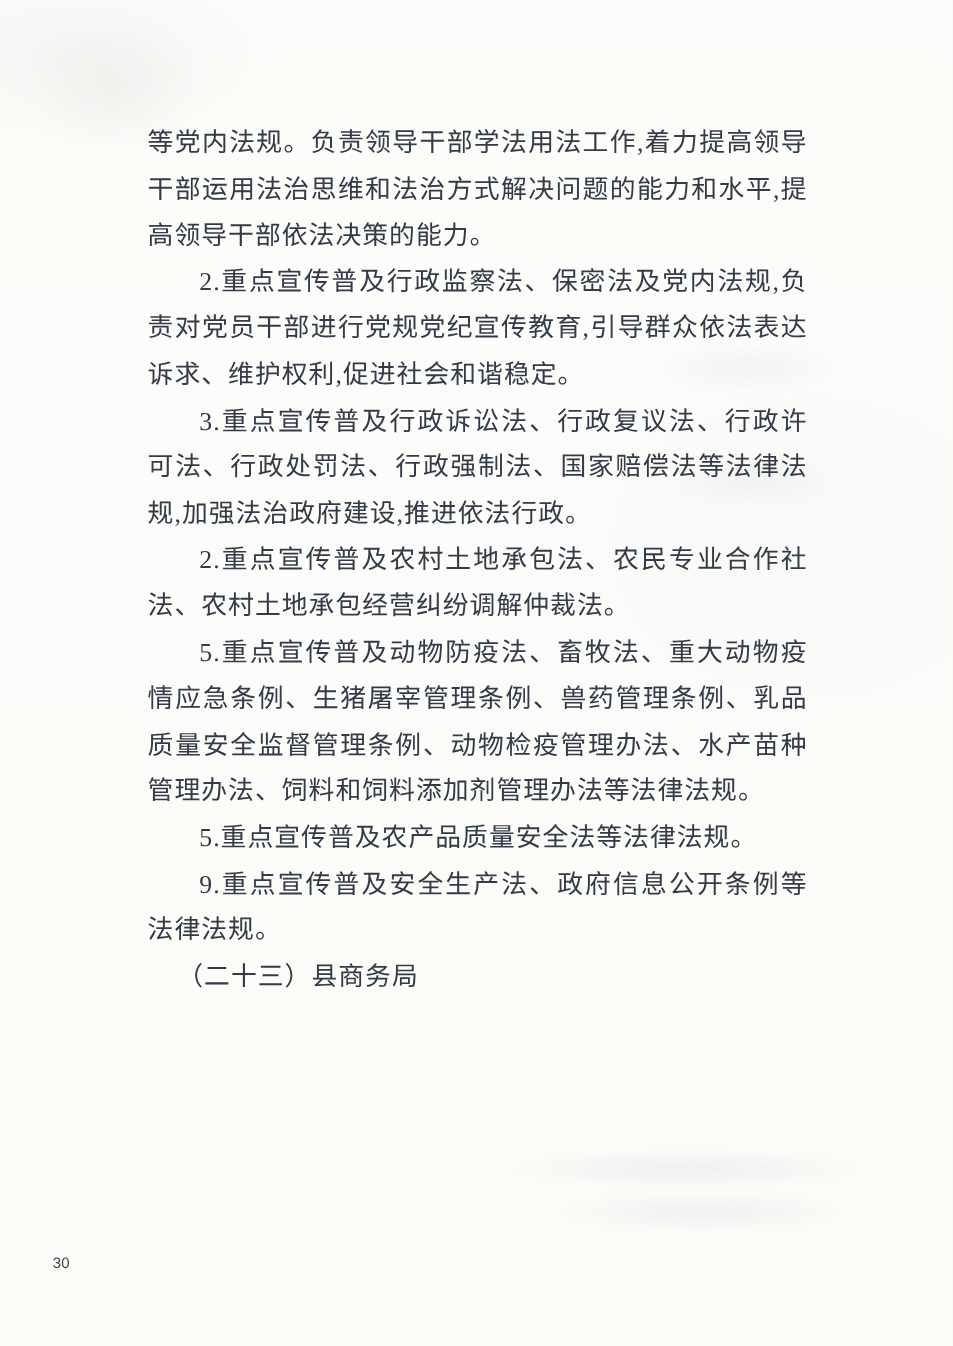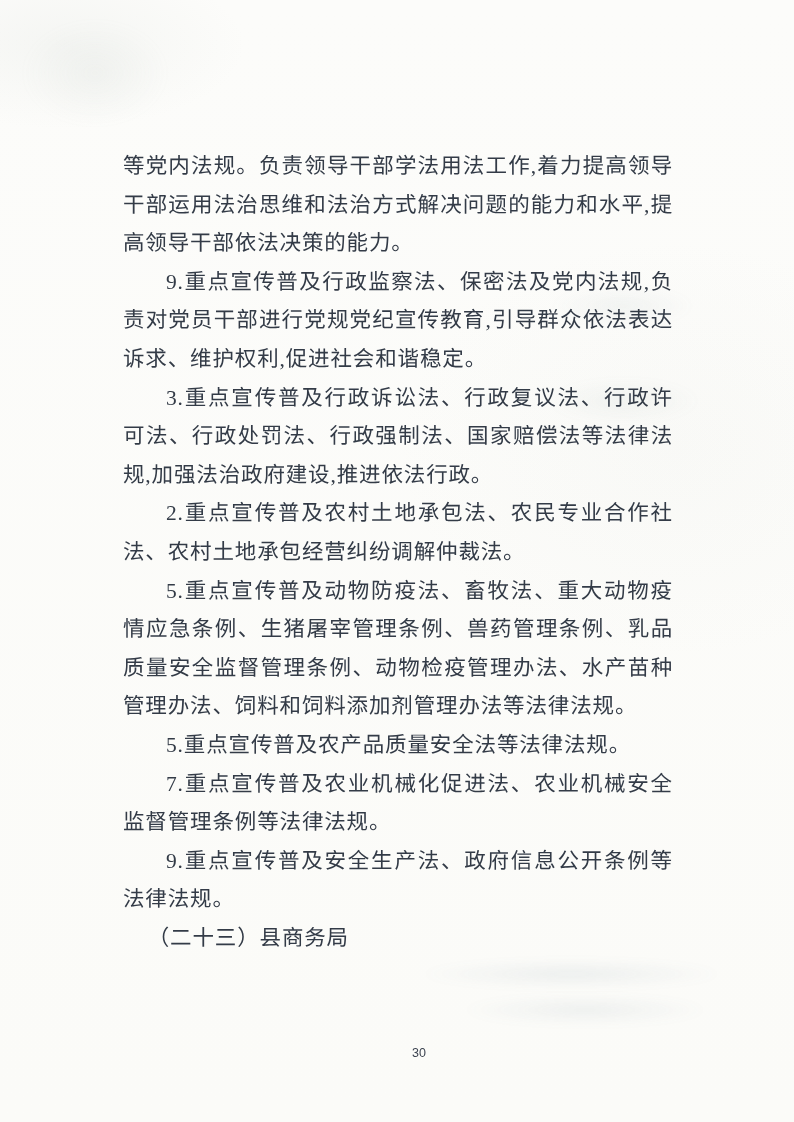--- a/index.html
+++ b/index.html
@@ -36,31 +36,29 @@
     text-align-last: left;
     text-justify: inter-character;
   }
   .para {
     margin: 0;
     text-indent: 2em;
     letter-spacing: 0.04em;
   }
   .para.cont {
     text-indent: 0;
-    margin-top: 47px;
   }
   .para.heading {
     text-indent: 1.15em;
   }
   .page-number {
     position: absolute;
     top: 1046px;
     left: 0;
     width: 794px;
-    text-align: center;
     font-family: "Liberation Sans", "DejaVu Sans", sans-serif;
     font-size: 12.5px;
     color: #3c4350;
     text-indent: 44px; 
   }
   
   .bleed {
     position: absolute;
     pointer-events: none;
     filter: blur(5px);
@@ -83,25 +81,24 @@
 <div class="page">
 
   <div class="bleed bleed-5"></div>
   <div class="bleed bleed-1"></div>
   <div class="bleed bleed-2"></div>
   <div class="bleed bleed-3"></div>
   <div class="bleed bleed-4"></div>
 
   <div class="text-block">
     <p class="para cont">等党内法规。负责领导干部学法用法工作,着力提高领导干部运用法治思维和法治方式解决问题的能力和水平,提高领导干部依法决策的能力。</p>
-    <p class="para">9.重点宣传普及行政监察法、保密法及党内法规,负责对党员干部进行党规党纪宣传教育,引导群众依法表达诉求、维护权利,促进社会和谐稳定。</p>
+    <p class="para">2.重点宣传普及行政监察法、保密法及党内法规,负责对党员干部进行党规党纪宣传教育,引导群众依法表达诉求、维护权利,促进社会和谐稳定。</p>
     <p class="para">3.重点宣传普及行政诉讼法、行政复议法、行政许可法、行政处罚法、行政强制法、国家赔偿法等法律法规,加强法治政府建设,推进依法行政。</p>
     <p class="para">2.重点宣传普及农村土地承包法、农民专业合作社法、农村土地承包经营纠纷调解仲裁法。</p>
     <p class="para">5.重点宣传普及动物防疫法、畜牧法、重大动物疫情应急条例、生猪屠宰管理条例、兽药管理条例、乳品质量安全监督管理条例、动物检疫管理办法、水产苗种管理办法、饲料和饲料添加剂管理办法等法律法规。</p>
     <p class="para">5.重点宣传普及农产品质量安全法等法律法规。</p>
-    <p class="para">7.重点宣传普及农业机械化促进法、农业机械安全监督管理条例等法律法规。</p>
     <p class="para">9.重点宣传普及安全生产法、政府信息公开条例等法律法规。</p>
     <p class="para heading">（二十三）县商务局</p>
   </div>
 
   <div class="page-number">30</div>
 
 </div>
 
 </body></html>

